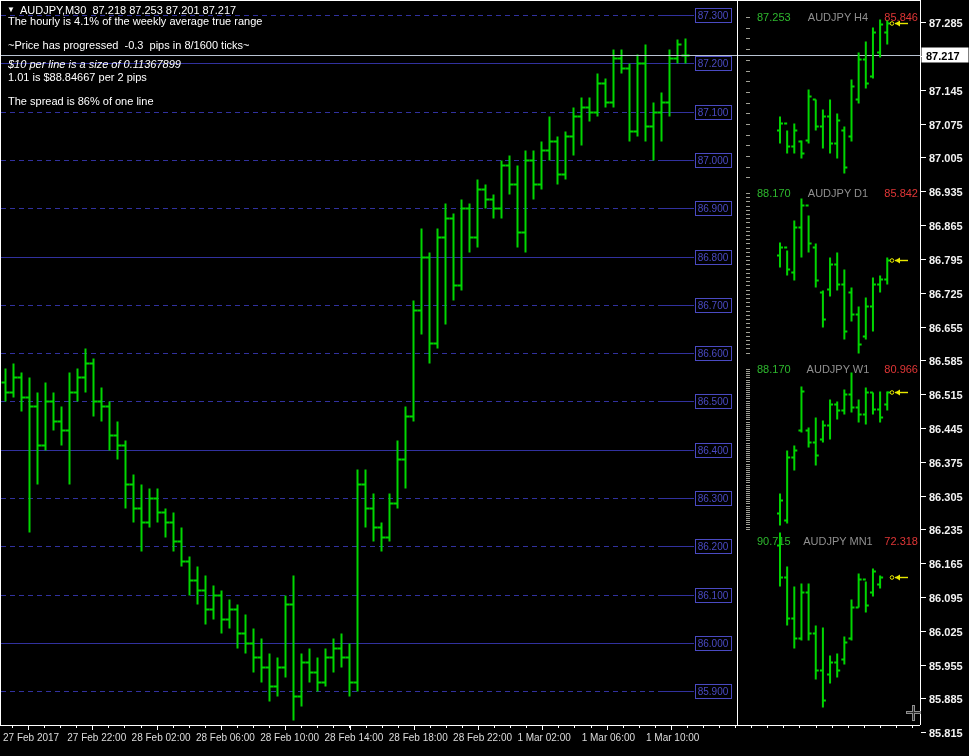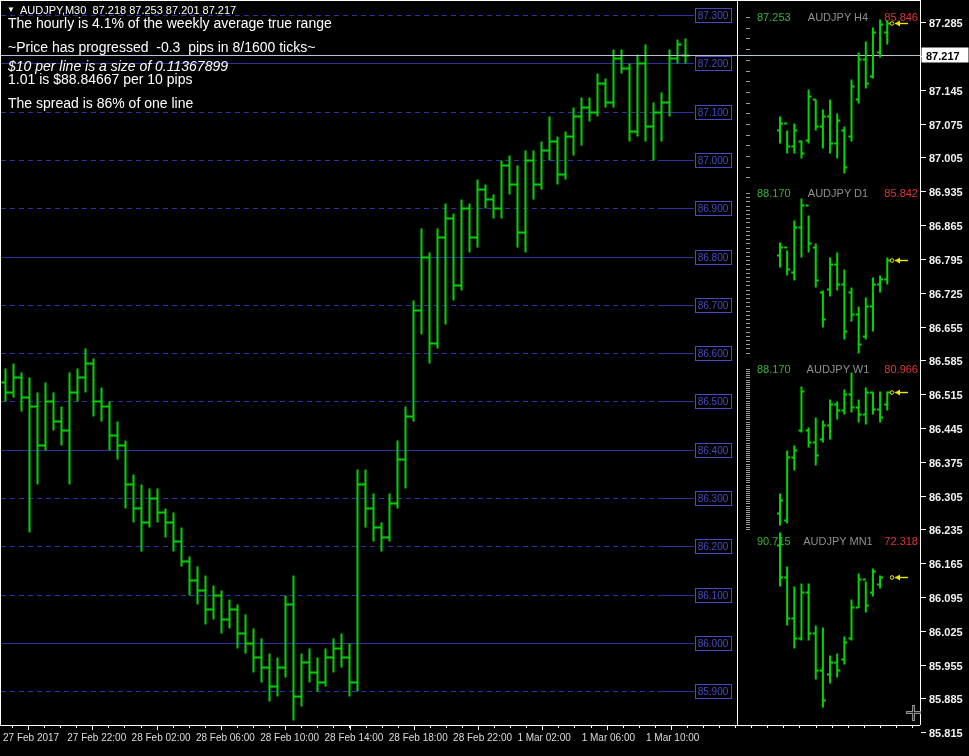--- a/index.html
+++ b/index.html
@@ -1,21 +1,21 @@
 <!DOCTYPE html>
 <html><head>
 <meta charset="utf-8">
 <style>
   html,body{margin:0;padding:0;background:#000;}
   .stage{position:relative;width:969px;height:756px;background:#000;overflow:hidden;
          font-family:"Liberation Sans",sans-serif;}
   .hdr{position:absolute;left:7px;top:4px;display:flex;align-items:center;gap:5px;z-index:6;}
   .hdr .tri{color:#fff;font-size:8px;line-height:10px;}
   .hdr .ttl{color:#fff;font-size:11px;font-weight:normal;white-space:pre;}
-  .anno{position:absolute;left:8px;color:#fff;font-size:14px;white-space:pre;z-index:6;}
+  .anno{position:absolute;left:8px;color:#fff;font-size:11px;white-space:pre;z-index:6;}
   svg text{font-family:"Liberation Sans",sans-serif;}
 </style>
 </head>
 <body>
 
 <div class="stage">
   <svg id="chart-svg" width="969" height="756" viewBox="0 0 969 756" style="position:absolute;left:0;top:0;">
       <g>
         <line x1="1" y1="15.5" x2="658" y2="15.5" stroke="#31319e" stroke-width="1" stroke-dasharray="5,4" shape-rendering="crispEdges"></line>
         <line x1="658" y1="15.5" x2="694" y2="15.5" stroke="#31319e" stroke-width="1" shape-rendering="crispEdges"></line>
@@ -840,16 +840,16 @@
       </g>
     </svg>
   <div class="hdr">
     <span class="tri">▼</span>
     <span class="ttl">AUDJPY,M30  87.218 87.253 87.201 87.217</span>
   </div>
   <div id="annos">
       <div class="anno" style="top: 15px;">The hourly is 4.1% of the weekly average true range</div>
       <div class="anno" style="top: 39px;">~Price has progressed  -0.3  pips in 8/1600 ticks~</div>
       <div class="anno" style="top: 58px; font-style: italic;">$10 per line is a size of 0.11367899</div>
-      <div class="anno" style="top: 71px;">1.01 is $88.84667 per 10 pips</div>
+      <div class="anno" style="top: 71px;">1.01 is $88.84667 per 2 pips</div>
       <div class="anno" style="top: 95px;">The spread is 86% of one line</div>
     </div>
 </div>
 
 </body></html>

